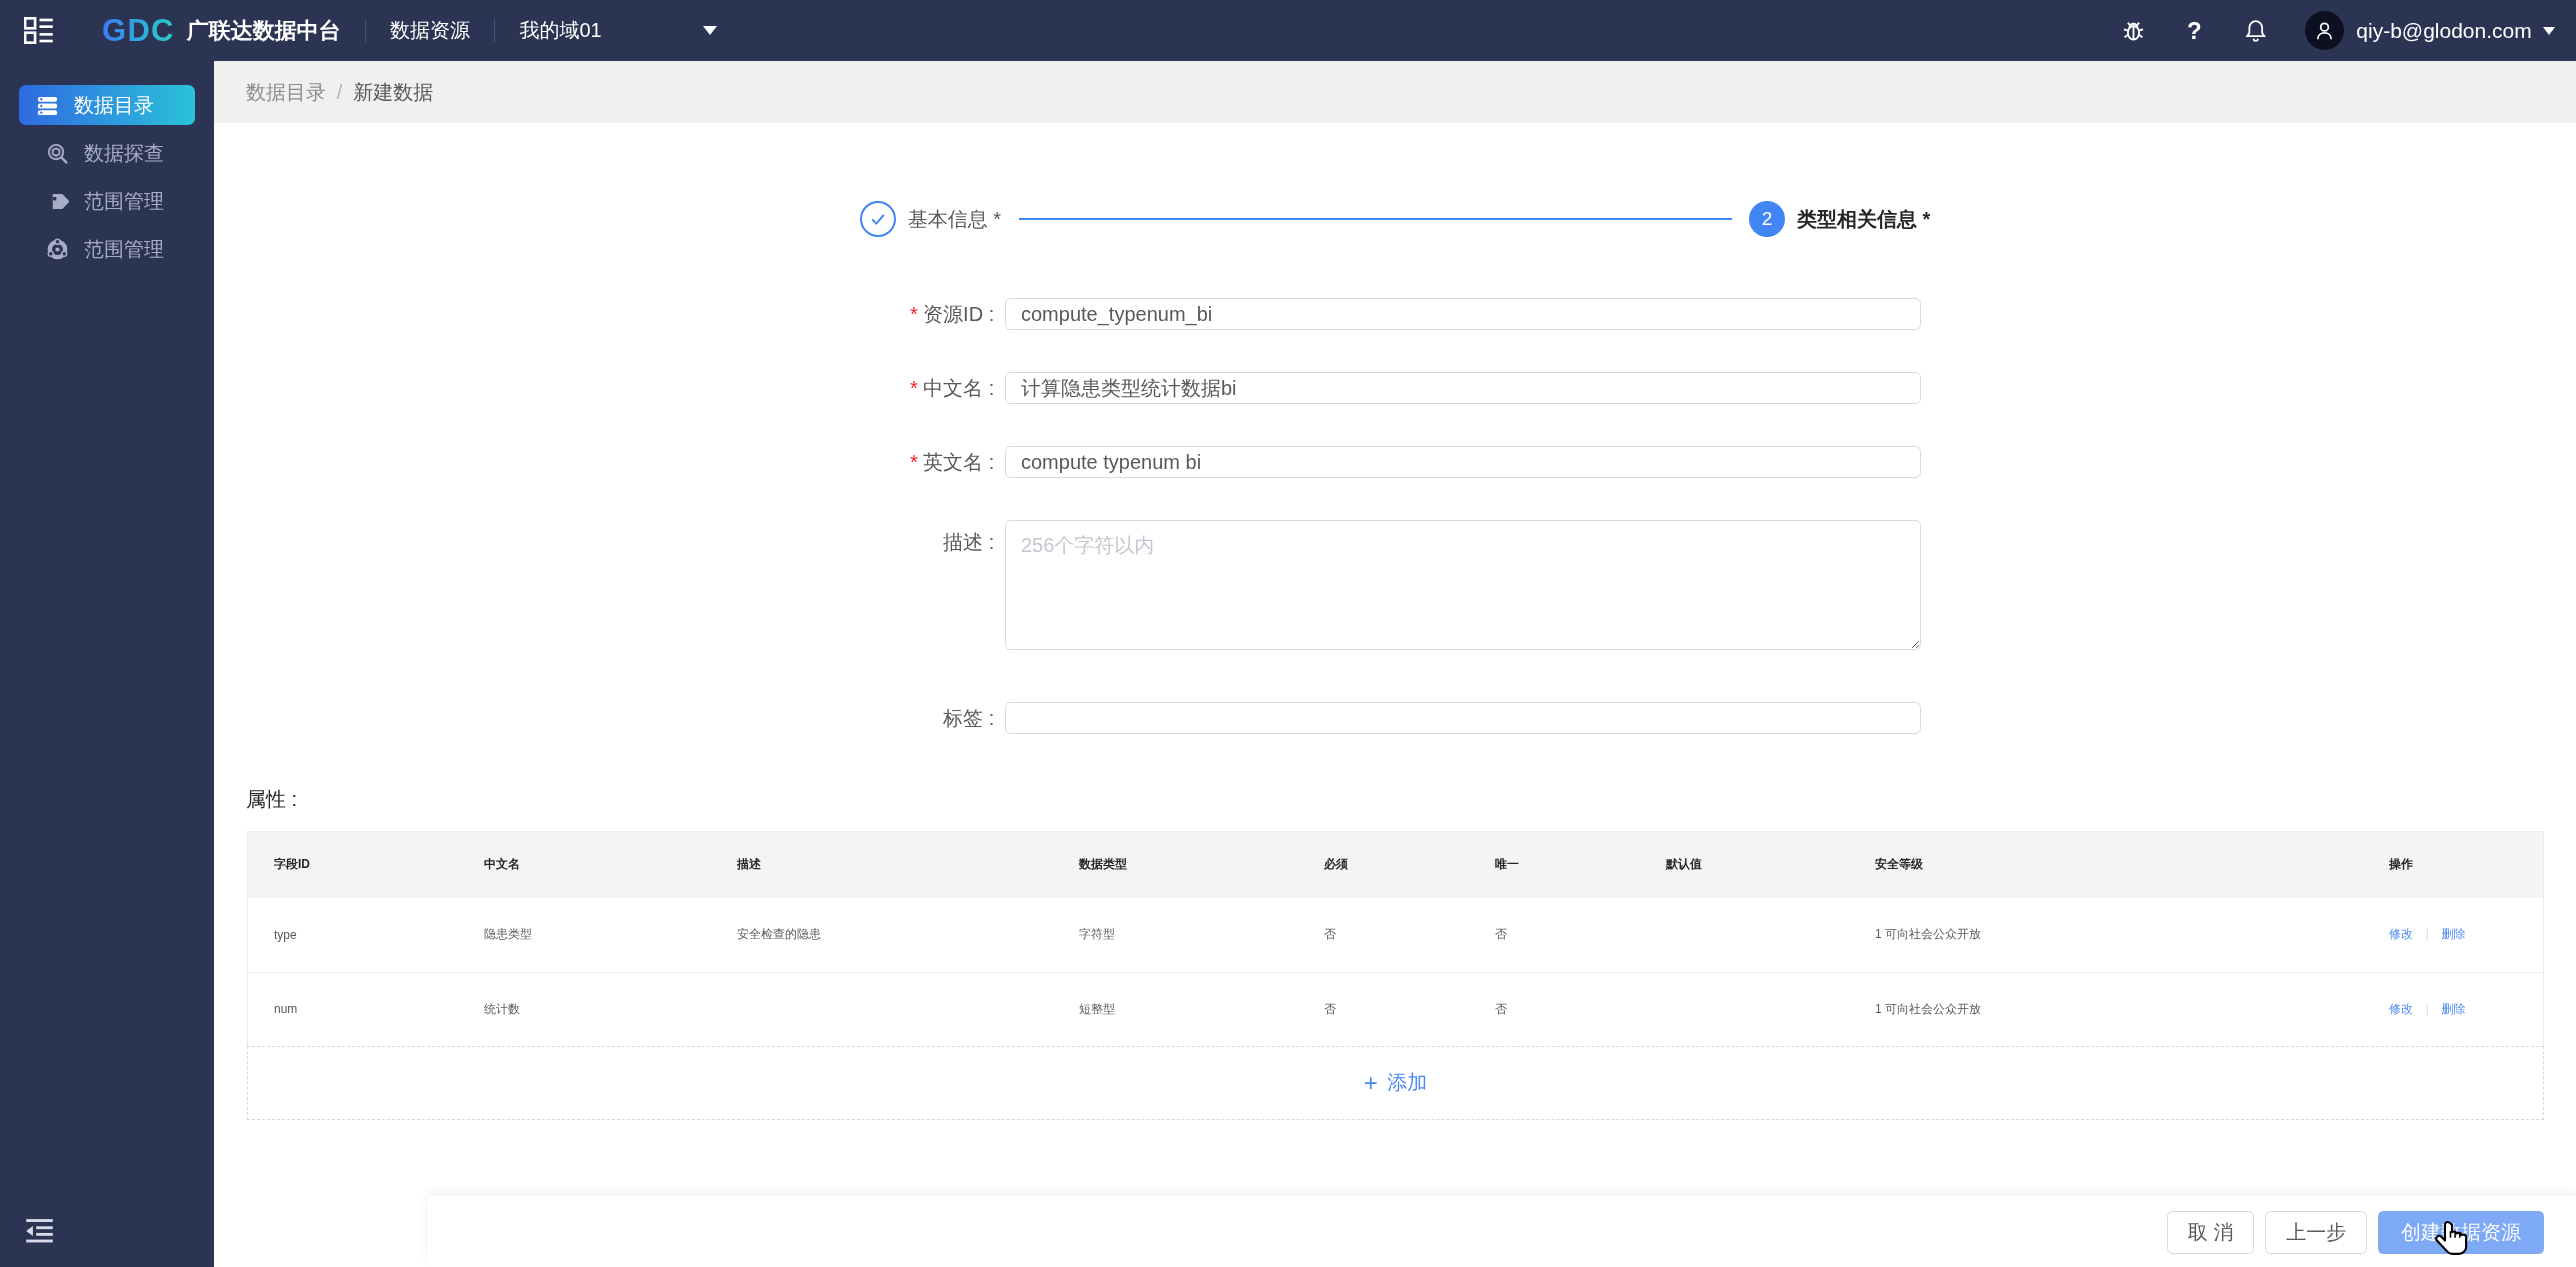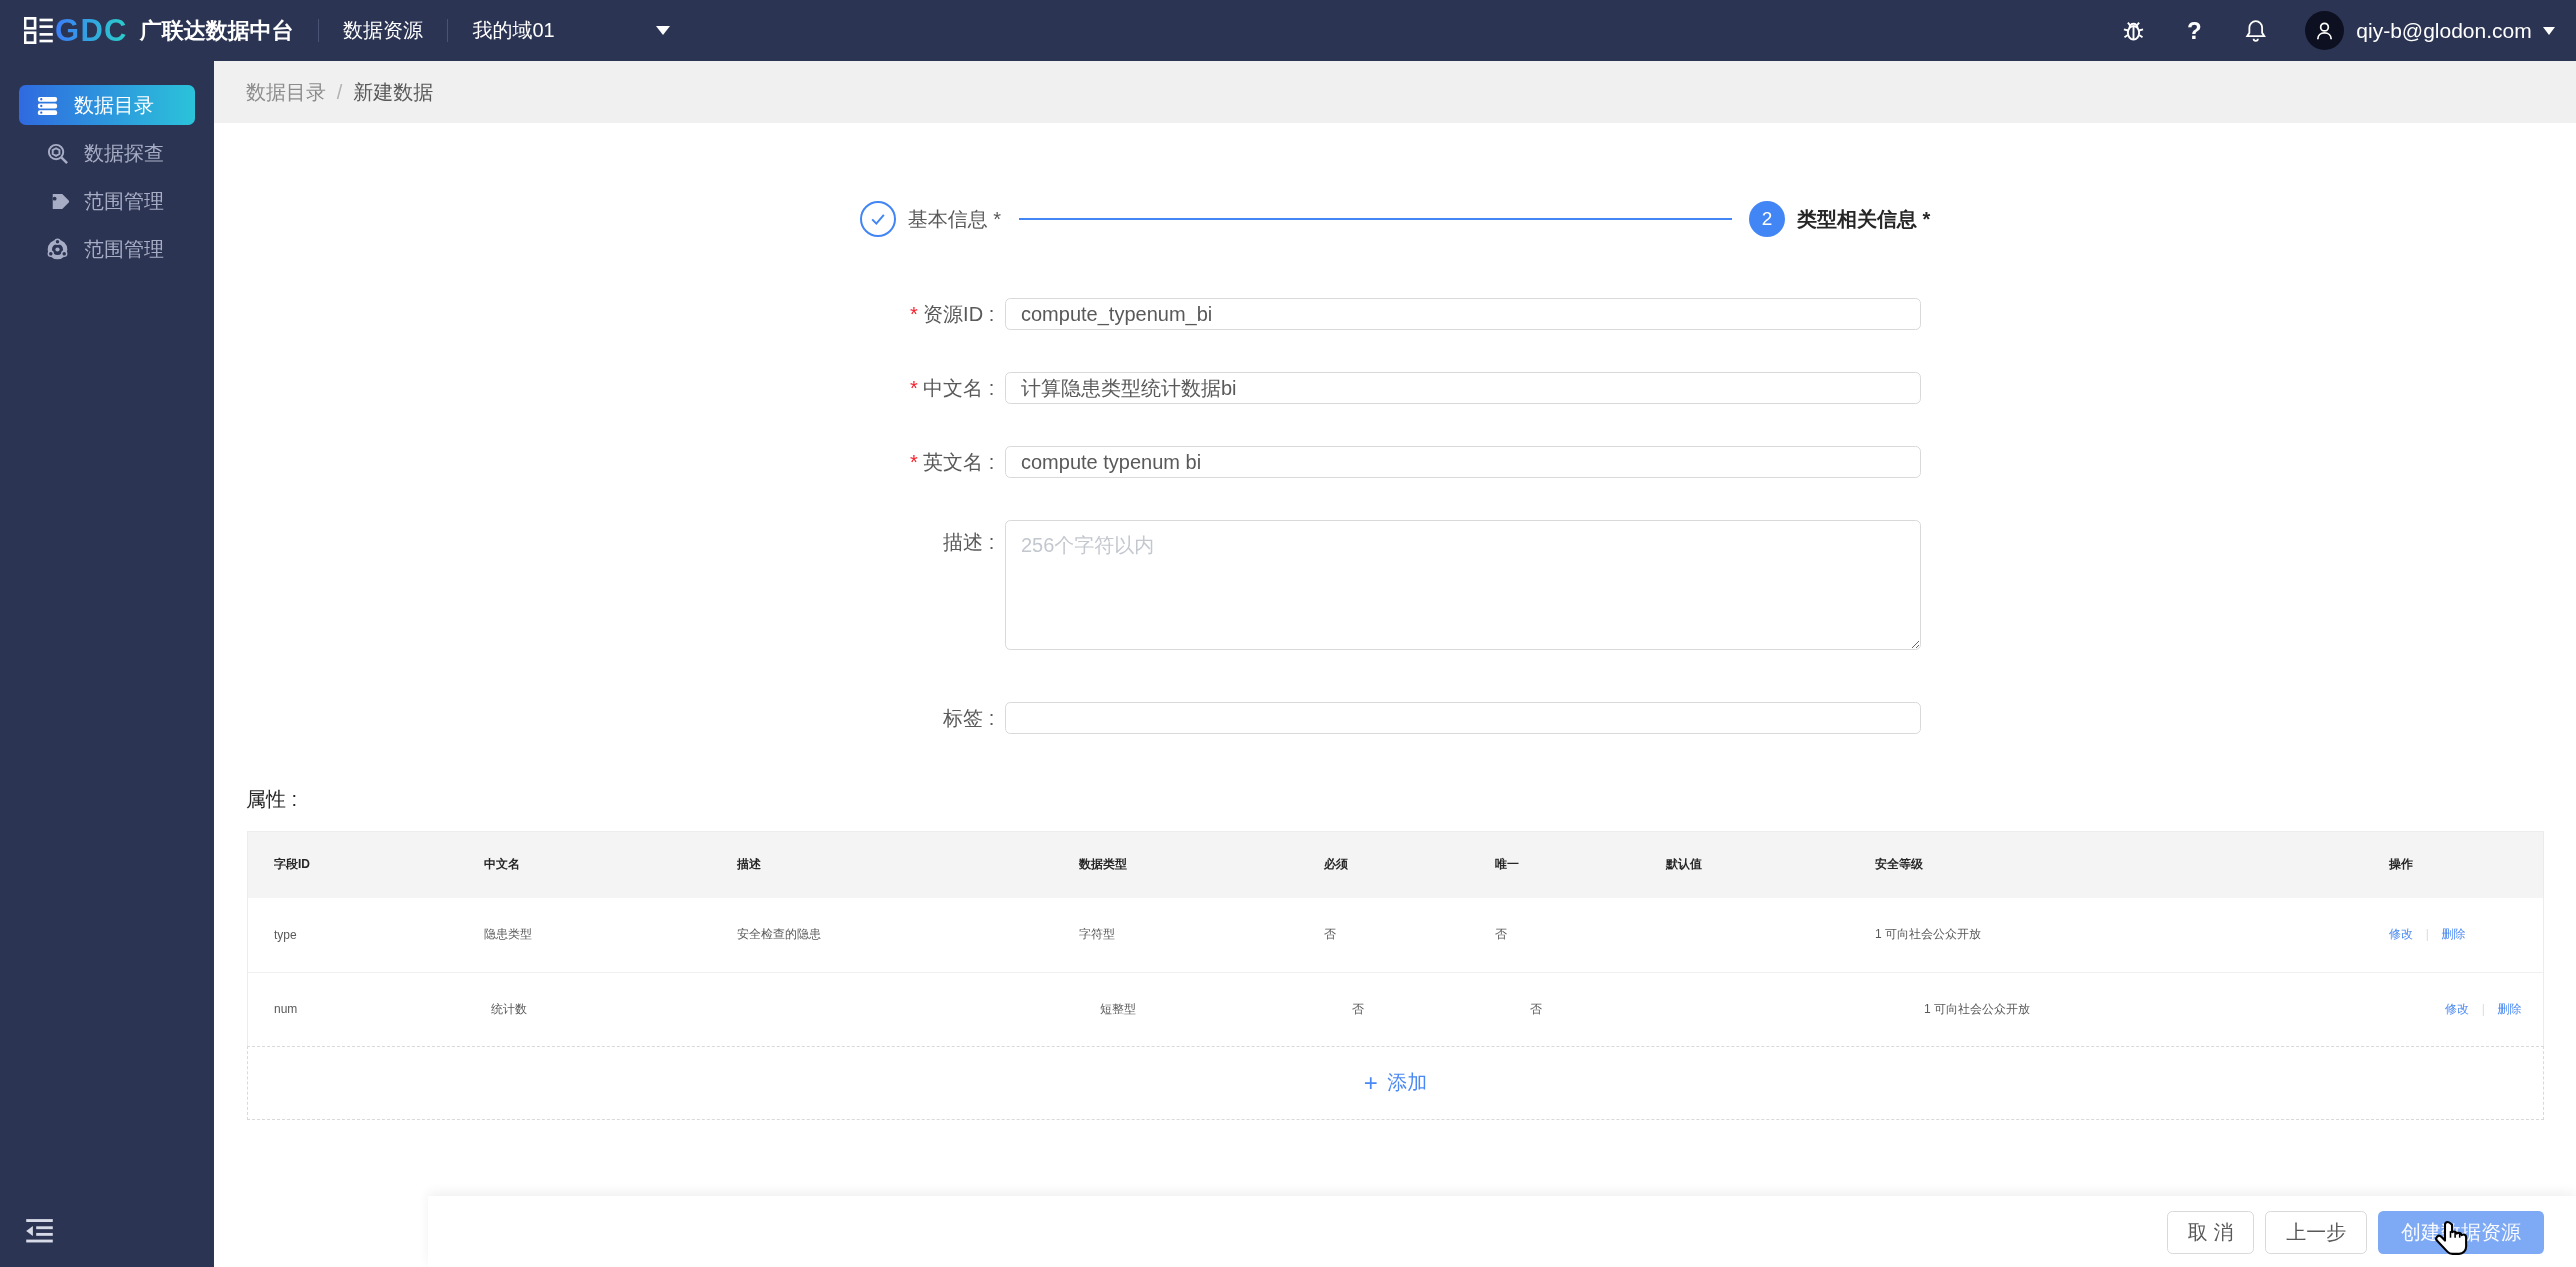--- a/index.html
+++ b/index.html
@@ -3,21 +3,21 @@
 <meta charset="utf-8">
 <style>
   * { margin:0; padding:0; box-sizing:border-box; }
   html,body { width:2576px; height:1268px; overflow:hidden; background:#fff;
     font-family:"Liberation Sans", sans-serif; }
 
   
   .topbar { height:61px; background:#2b3452; display:flex; align-items:center;
     color:#fff; padding:0 21.5px 0 24px; position:relative; z-index:30; }
   .menu-icon { width:31px; height:31px; display:flex; align-items:center; cursor:pointer; }
-  .logo { font-size:31px; font-weight:800; letter-spacing:1.3px; 
+  .logo { font-size:31px; font-weight:800; letter-spacing:1.3px; margin-left:47px;
     background:linear-gradient(90deg,#3b7cf7,#2ad0c8);
     -webkit-background-clip:text; background-clip:text; color:transparent; }
   .brand { font-size:22px; font-weight:600; margin-left:12px; }
   .tb-divider { width:1.3px; height:23px; background:#4a5373; margin:0 24px; }
   .tb-nav { font-size:20px; color:#fff; cursor:pointer; }
   .domain-sel { display:flex; align-items:center; cursor:pointer; }
   .domain-label { font-size:20px; }
   .caret { width:0; height:0; border-left:7.4px solid transparent; border-right:7.4px solid transparent;
     border-top:9.4px solid #fff; margin-left:101px; }
   .tb-right { margin-left:auto; display:flex; align-items:center; }
@@ -78,21 +78,21 @@
   .attr-label { margin:52px 0 0 32px; font-size:20px; color:#262626; font-weight:400; }
   .tbl { margin:17.5px 0 0 33px; width:2297px; }
   .tbl-solid { border:0.7px solid #ececec; border-bottom:none; }
   .grid-row { display:grid; grid-template-columns:210px 253px 342px 245px 171px 171px 209px 514px 1fr;
     align-items:center; }
   .grid-row > div { padding-left:26px; font-size:12px; color:#595959; white-space:nowrap;
     overflow:hidden; }
   .thead { height:66px; background:#f4f4f4; }
   .thead > div { color:#262626; font-weight:700; }
   .trow { height:74px; }
-  .trow + .trow { border-top:0.7px solid #f0f0f0;gap:7px; }
+  .trow + .trow { border-top:0.7px solid #f0f0f0; }
   .link { color:#4a89f3; cursor:pointer; }
   .act-divider { color:#dcdcdc; margin:0 9.4px; }
   .add-row { height:74px; border:0.7px dashed #d9d9d9; display:flex; align-items:center;
     justify-content:center; color:#4a89f3; font-size:20px; cursor:pointer; }
   .plus { font-size:24px; margin-right:9.4px; line-height:1; }
 
   
   .footer { position:absolute; left:214px; right:0; bottom:0; height:72px; background:#fff;
     box-shadow:0 -4px 10.8px rgba(0,0,0,0.06); display:flex; align-items:center;
     justify-content:flex-end; padding-right:32px; z-index:20; }

